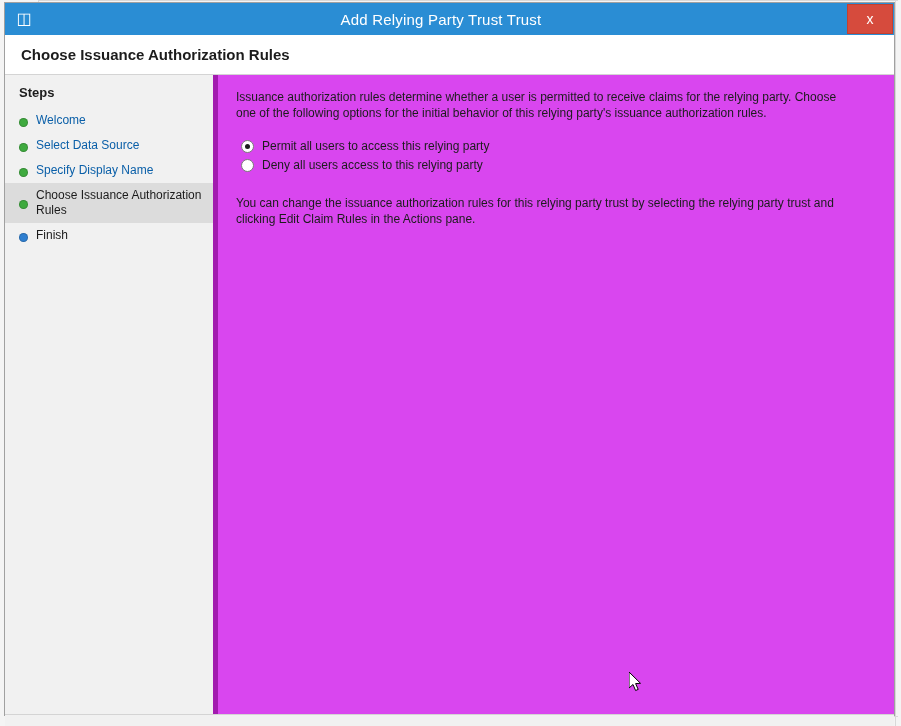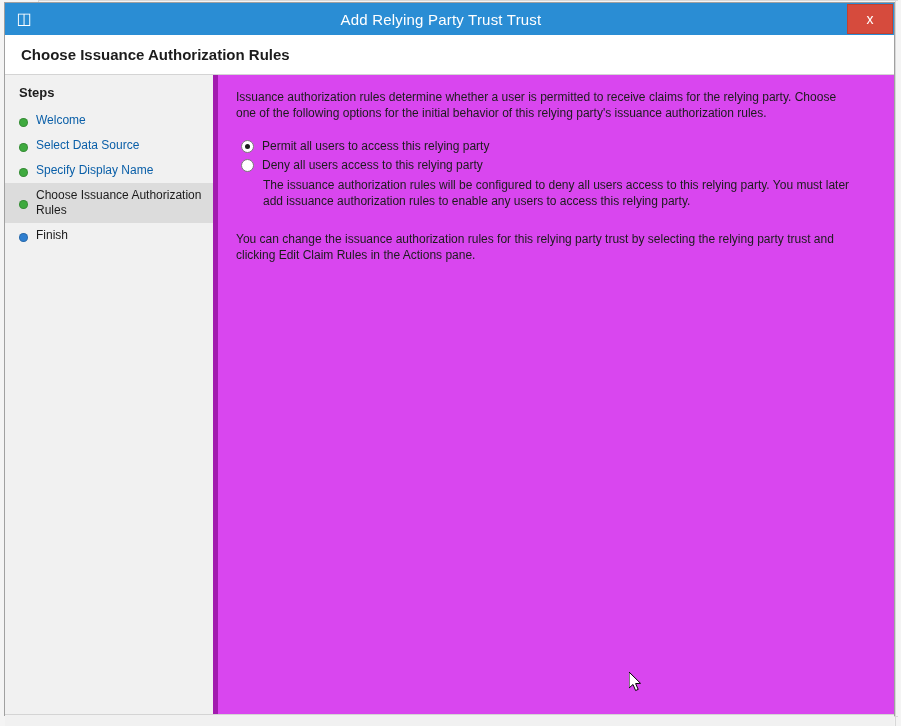--- a/index.html
+++ b/index.html
@@ -296,21 +296,20 @@
 
       <div class="option-row">
         <span class="radio checked"></span>
         <span class="option-label">Permit all users to access this relying party</span>
       </div>
 
       <div class="option-row">
         <span class="radio"></span>
         <span class="option-label">Deny all users access to this relying party</span>
       </div>
-      <p class="option-desc">The issuance authorization rules will be configured to deny all users access to this relying party. You must later add issuance authorization rules to enable any users to access this relying party.</p>
 
       <p class="note-text">You can change the issuance authorization rules for this relying party trust by selecting the relying party trust and clicking Edit Claim Rules in the Actions pane.</p>
     </div>
 
   </div>
 
   <div class="footer">
     
     
     

